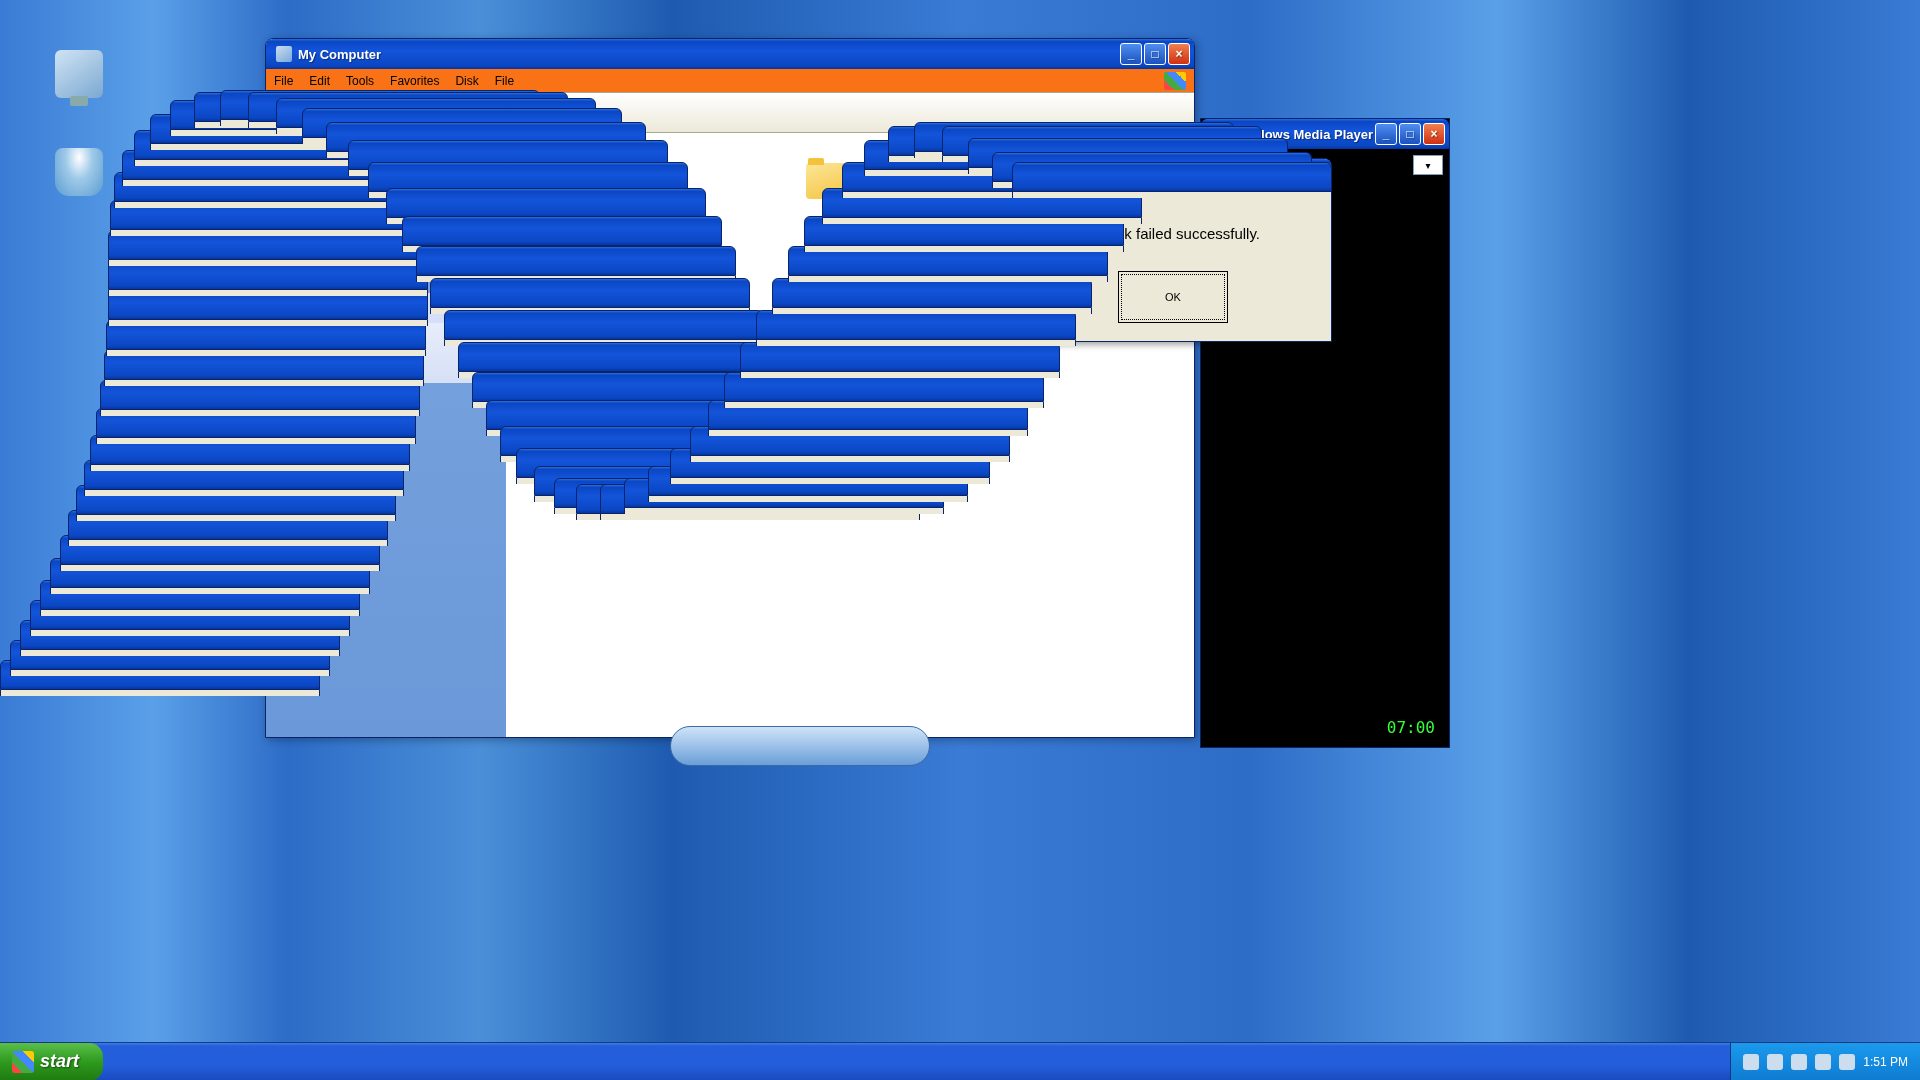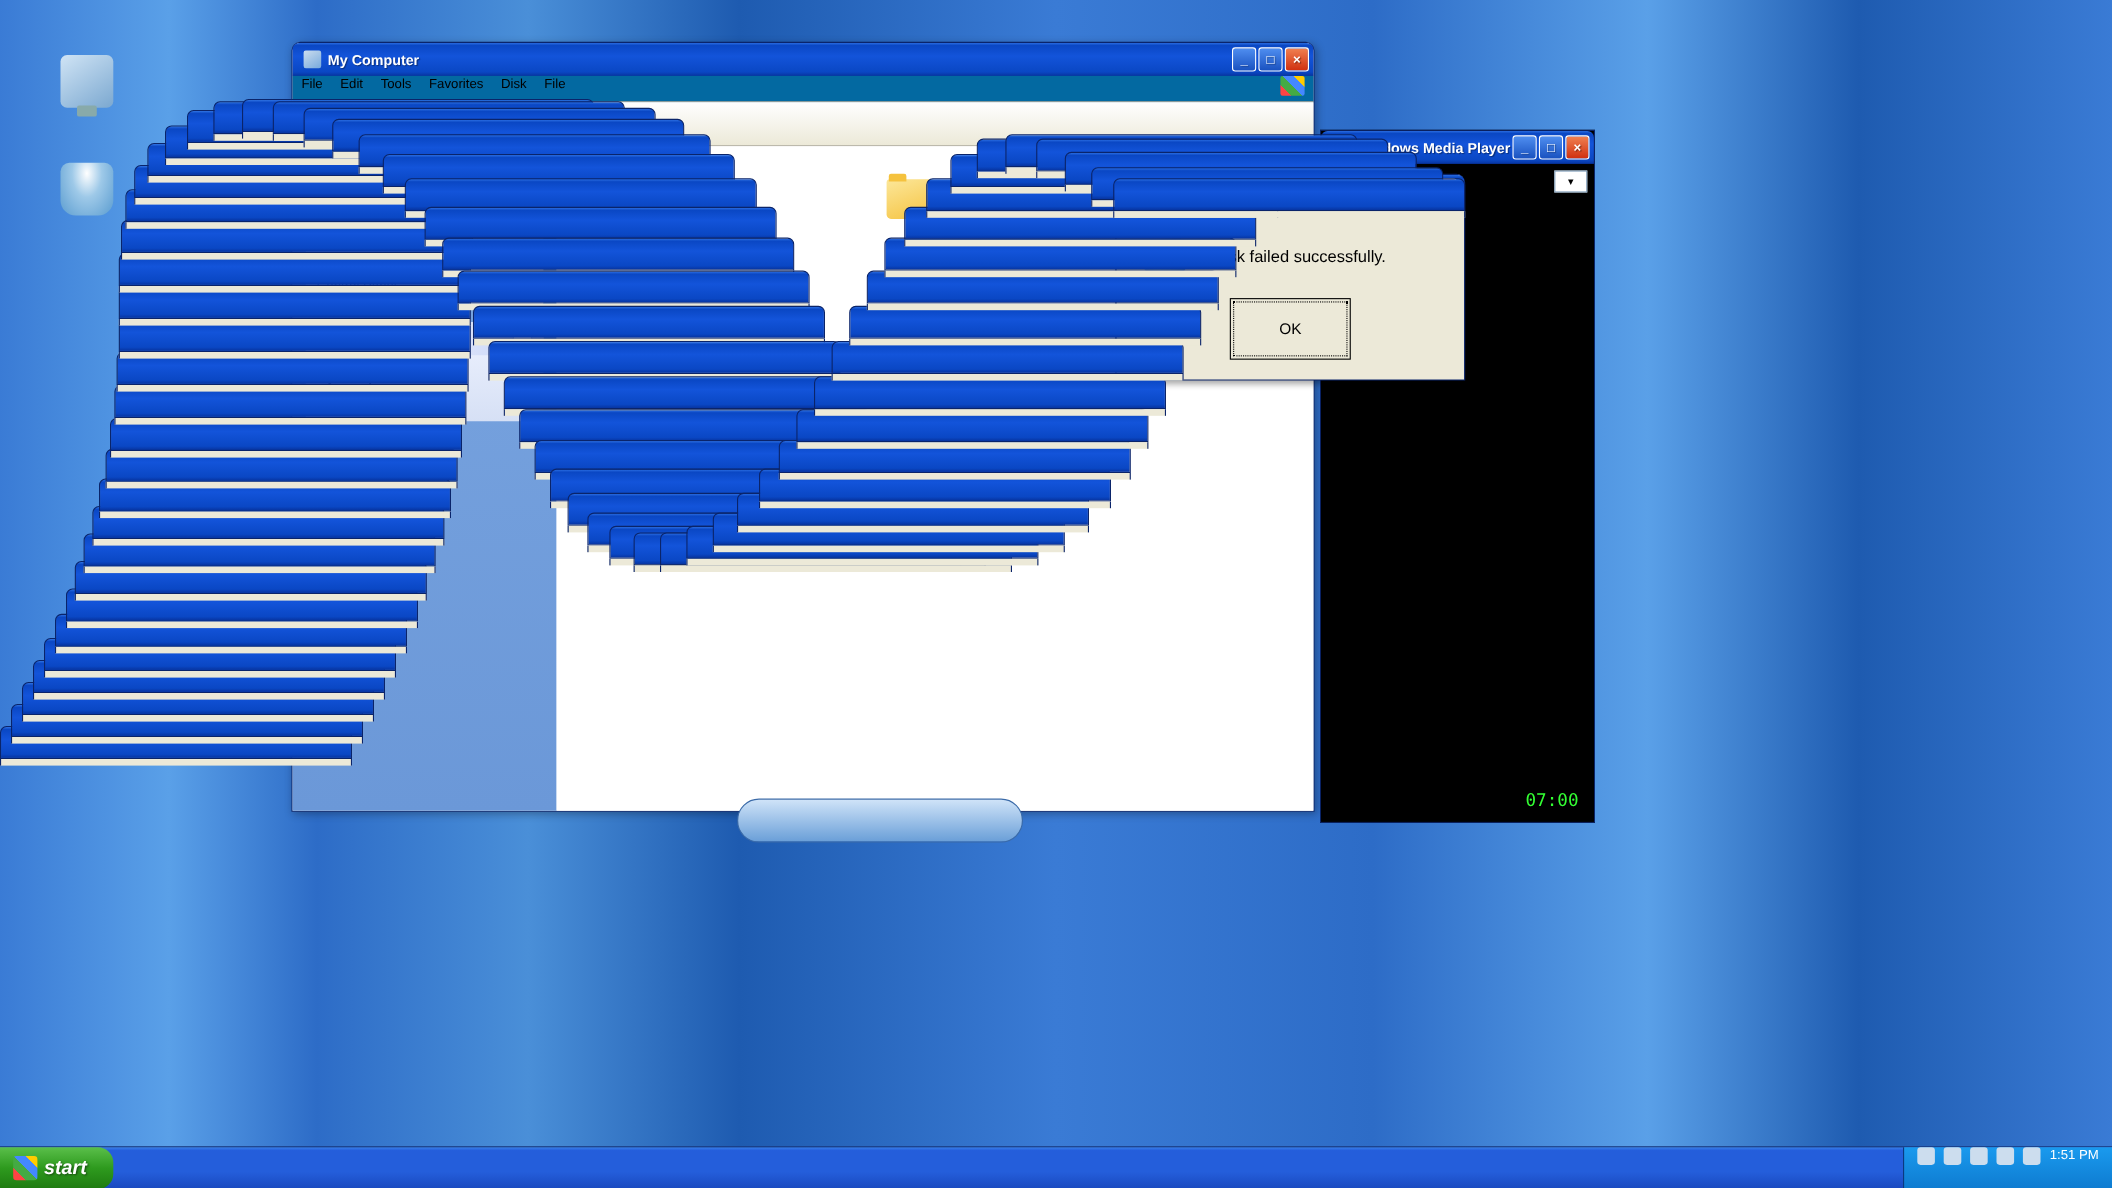--- a/index.html
+++ b/index.html
@@ -12,21 +12,21 @@
 .monitor-ico::after{content:'';position:absolute;bottom:-8px;left:50%;transform:translateX(-50%);width:18px;height:10px;background:#8aa;border-radius:2px}
 .bin-ico{background:radial-gradient(ellipse at 50% 20%,#fff 0%,#9ec9e8 40%,#5a9cd0 100%);border-radius:8px 8px 14px 14px}
 
 .explorer{position:absolute;background:#fff;border:1px solid #0a246a;border-radius:8px 8px 0 0;box-shadow:2px 2px 8px rgba(0,0,0,.3)}
 .titlebar{height:30px;background:linear-gradient(180deg,#2a6de1 0%,#0a47c4 8%,#1354da 40%,#0a47c4 88%,#0734a0 100%);border-radius:6px 6px 0 0;display:flex;align-items:center;padding:0 4px;color:#fff;font-size:13px;font-weight:bold;text-shadow:1px 1px 1px rgba(0,0,0,.4)}
 .titlebar .tico{width:16px;height:16px;margin:0 6px;background:linear-gradient(145deg,#cde,#7ad);border-radius:2px}
 .winbtns{margin-left:auto;display:flex;gap:2px}
 .winbtn{width:22px;height:22px;border-radius:3px;border:1px solid #fff;display:flex;align-items:center;justify-content:center;font-size:12px;font-weight:bold;color:#fff;font-family:Arial}
 .min-btn,.max-btn{background:linear-gradient(180deg,#4f8ef0,#1a52c0)}
 .close-btn{background:linear-gradient(180deg,#f08050,#d03010)}
-.menubar{height:24px;background:#0369a1;border-bottom:1px solid #aca899;display:flex;align-items:flex-start;padding:0 8px;font-size:12px;gap:16px;color:#000}
+.menubar{height:24px;background:#f97316;border-bottom:1px solid #aca899;display:flex;align-items:center;padding:0 8px;font-size:12px;gap:16px;color:#000}
 .menubar .xpflag{margin-left:auto;width:22px;height:18px;background:linear-gradient(45deg,#f44 25%,#4a4 25% 50%,#48f 50% 75%,#fc0 75%);border-radius:2px}
 .toolbar{height:40px;background:linear-gradient(180deg,#fff,#ece9d8);border-bottom:1px solid #aca899}
 .body{display:flex;height:calc(100% - 94px)}
 .sidepanel{width:240px;background:linear-gradient(180deg,#7aa5e0 0%,#6b98d8 100%);padding:12px}
 .task-box{background:linear-gradient(180deg,#eff3ff 0%,#d6e0f5 100%);border-radius:4px;margin-bottom:14px;font-size:12px;color:#215dc6}
 .task-head{background:linear-gradient(90deg,#fff 0%,#c6d3f7 100%);padding:6px 10px;font-weight:bold;color:#215dc6;display:flex;align-items:center;justify-content:space-between;border-radius:4px 4px 0 0}
 .task-head .chev{width:18px;height:18px;border-radius:50%;background:#fff;border:1px solid #a8c0e8;display:flex;align-items:center;justify-content:center;font-size:10px;color:#215dc6}
 .task-body{padding:8px 10px;line-height:22px}
 .task-body div{color:#215dc6;cursor:pointer}
 .content{flex:1;background:#fff;padding:20px;font-size:12px}
@@ -35,38 +35,38 @@
 .folder-ico::before{content:'';position:absolute;top:-5px;left:2px;width:16px;height:7px;background:#f5c23e;border-radius:2px 2px 0 0}
 .drive-ico{width:48px;height:28px;background:linear-gradient(180deg,#eee,#bbb);border-radius:4px;border:1px solid #888}
 
 .dialog{position:absolute;border:1px solid #0a246a;border-radius:8px 8px 0 0;box-shadow:3px 3px 6px rgba(0,0,0,.35);background:#ece9d8}
 .dlg-title{height:32px;background:linear-gradient(180deg,#2a6de1 0%,#0a47c4 8%,#1354da 40%,#0a47c4 88%,#0734a0 100%);border-radius:6px 6px 0 0;display:flex;align-items:center;padding:0 6px;color:#fff;font-size:16px;font-weight:bold;text-shadow:1px 1px 1px rgba(0,0,0,.4)}
 .dlg-title .closebig{margin-left:auto;width:26px;height:26px;border-radius:4px;background:linear-gradient(180deg,#f08050,#d03010);border:1px solid #fff;display:flex;align-items:center;justify-content:center;color:#fff;font-size:16px;font-weight:bold}
 .dlg-body{padding:20px 22px 16px;display:flex;align-items:center;gap:20px}
 .info-ico{width:44px;height:44px;border-radius:50%;background:radial-gradient(circle at 35% 30%,#fff 0%,#b8d8f0 30%,#4a90d0 100%);display:flex;align-items:center;justify-content:center;color:#2060b0;font-size:28px;font-weight:bold;font-family:Georgia,serif}
 .dlg-msg{font-size:15px;color:#000}
 .dlg-btns{padding:0 0 18px;text-align:center}
-.ok-btn{min-width:110px;padding:19px 0;font-size:14px;background:#ece9d8;border:1px solid #000;outline:1px dotted #000;outline-offset:-4px}
+.ok-btn{min-width:110px;padding:19px 0;font-size:11px;background:#ece9d8;border:1px solid #000;outline:1px dotted #000;outline-offset:-4px}
 
 .ghost{position:absolute;width:320px;height:36px;pointer-events:none}
 .ghost .gtitle{height:30px;background:linear-gradient(180deg,#2a6de1 0%,#0a47c4 8%,#1354da 40%,#0a47c4 88%,#0734a0 100%);border-radius:6px 6px 0 0;border:1px solid #0a246a}
 .ghost .gbody{height:6px;background:#ece9d8;border-left:1px solid #0a246a;border-right:1px solid #0a246a}
 
 .media{position:absolute;border:1px solid #0a246a;background:#000}
 .media .titlebar{border-radius:6px 6px 0 0}
 .media-body{background:#000;height:calc(100% - 30px);position:relative}
 .media-addr{position:absolute;top:6px;right:6px;width:30px;height:20px;background:#fff;border:1px solid #7f9db9;display:flex;align-items:center;justify-content:center;font-size:10px;color:#000}
 .track{position:absolute;top:32px;left:0;right:0;padding:2px 10px;background:#000;color:#3f3;font-size:11px}
 .timer{position:absolute;bottom:10px;right:14px;color:#3f3;font-size:16px;font-family:monospace}
 .media-ctrl{position:absolute;left:50%;bottom:-8px;transform:translateX(-50%);width:260px;height:40px;background:linear-gradient(180deg,#cfe3f8,#6a9fd8);border-radius:20px;border:1px solid #3a6aa8}
 
 .taskbar{position:absolute;left:0;right:0;bottom:0;height:38px;background:linear-gradient(180deg,#3a80ea 0%,#245edb 8%,#245edb 60%,#1a4ac0 100%);border-top:1px solid #1a3a80;display:flex;align-items:center}
 .start{height:38px;padding:0 24px 0 12px;background:linear-gradient(180deg,#5abf4a 0%,#2e9a1e 50%,#1e7a10 100%);border-radius:0 14px 14px 0;display:flex;align-items:center;gap:6px;color:#fff;font-style:italic;font-weight:bold;font-size:18px;text-shadow:1px 1px 2px rgba(0,0,0,.5)}
 .start .orb{width:22px;height:22px;border-radius:3px;background:linear-gradient(45deg,#f44 25%,#4a4 25% 50%,#48f 50% 75%,#fc0 75%)}
-.tray{margin-left:auto;height:38px;background:linear-gradient(180deg,#1a9aee 0%,#0e7bd0 100%);border-left:1px solid #0a3a80;display:flex;gap:8px;padding:0 12px;color:#fff;font-size:12px}
+.tray{margin-left:auto;height:38px;background:linear-gradient(180deg,#1a9aee 0%,#0e7bd0 100%);border-left:1px solid #0a3a80;display:flex;align-items:center;gap:8px;padding:16px 12px;color:#fff;font-size:12px}
 .tray .ti{width:16px;height:16px;background:#cde;border-radius:3px}
 </style>
 </head>
 <body>
 
 <div class="desktop-icon" style="left:44px;top:50px">
   <div class="ico monitor-ico"></div>
 </div>
 <div class="desktop-icon" style="left:44px;top:148px">
   <div class="ico bin-ico"></div>

